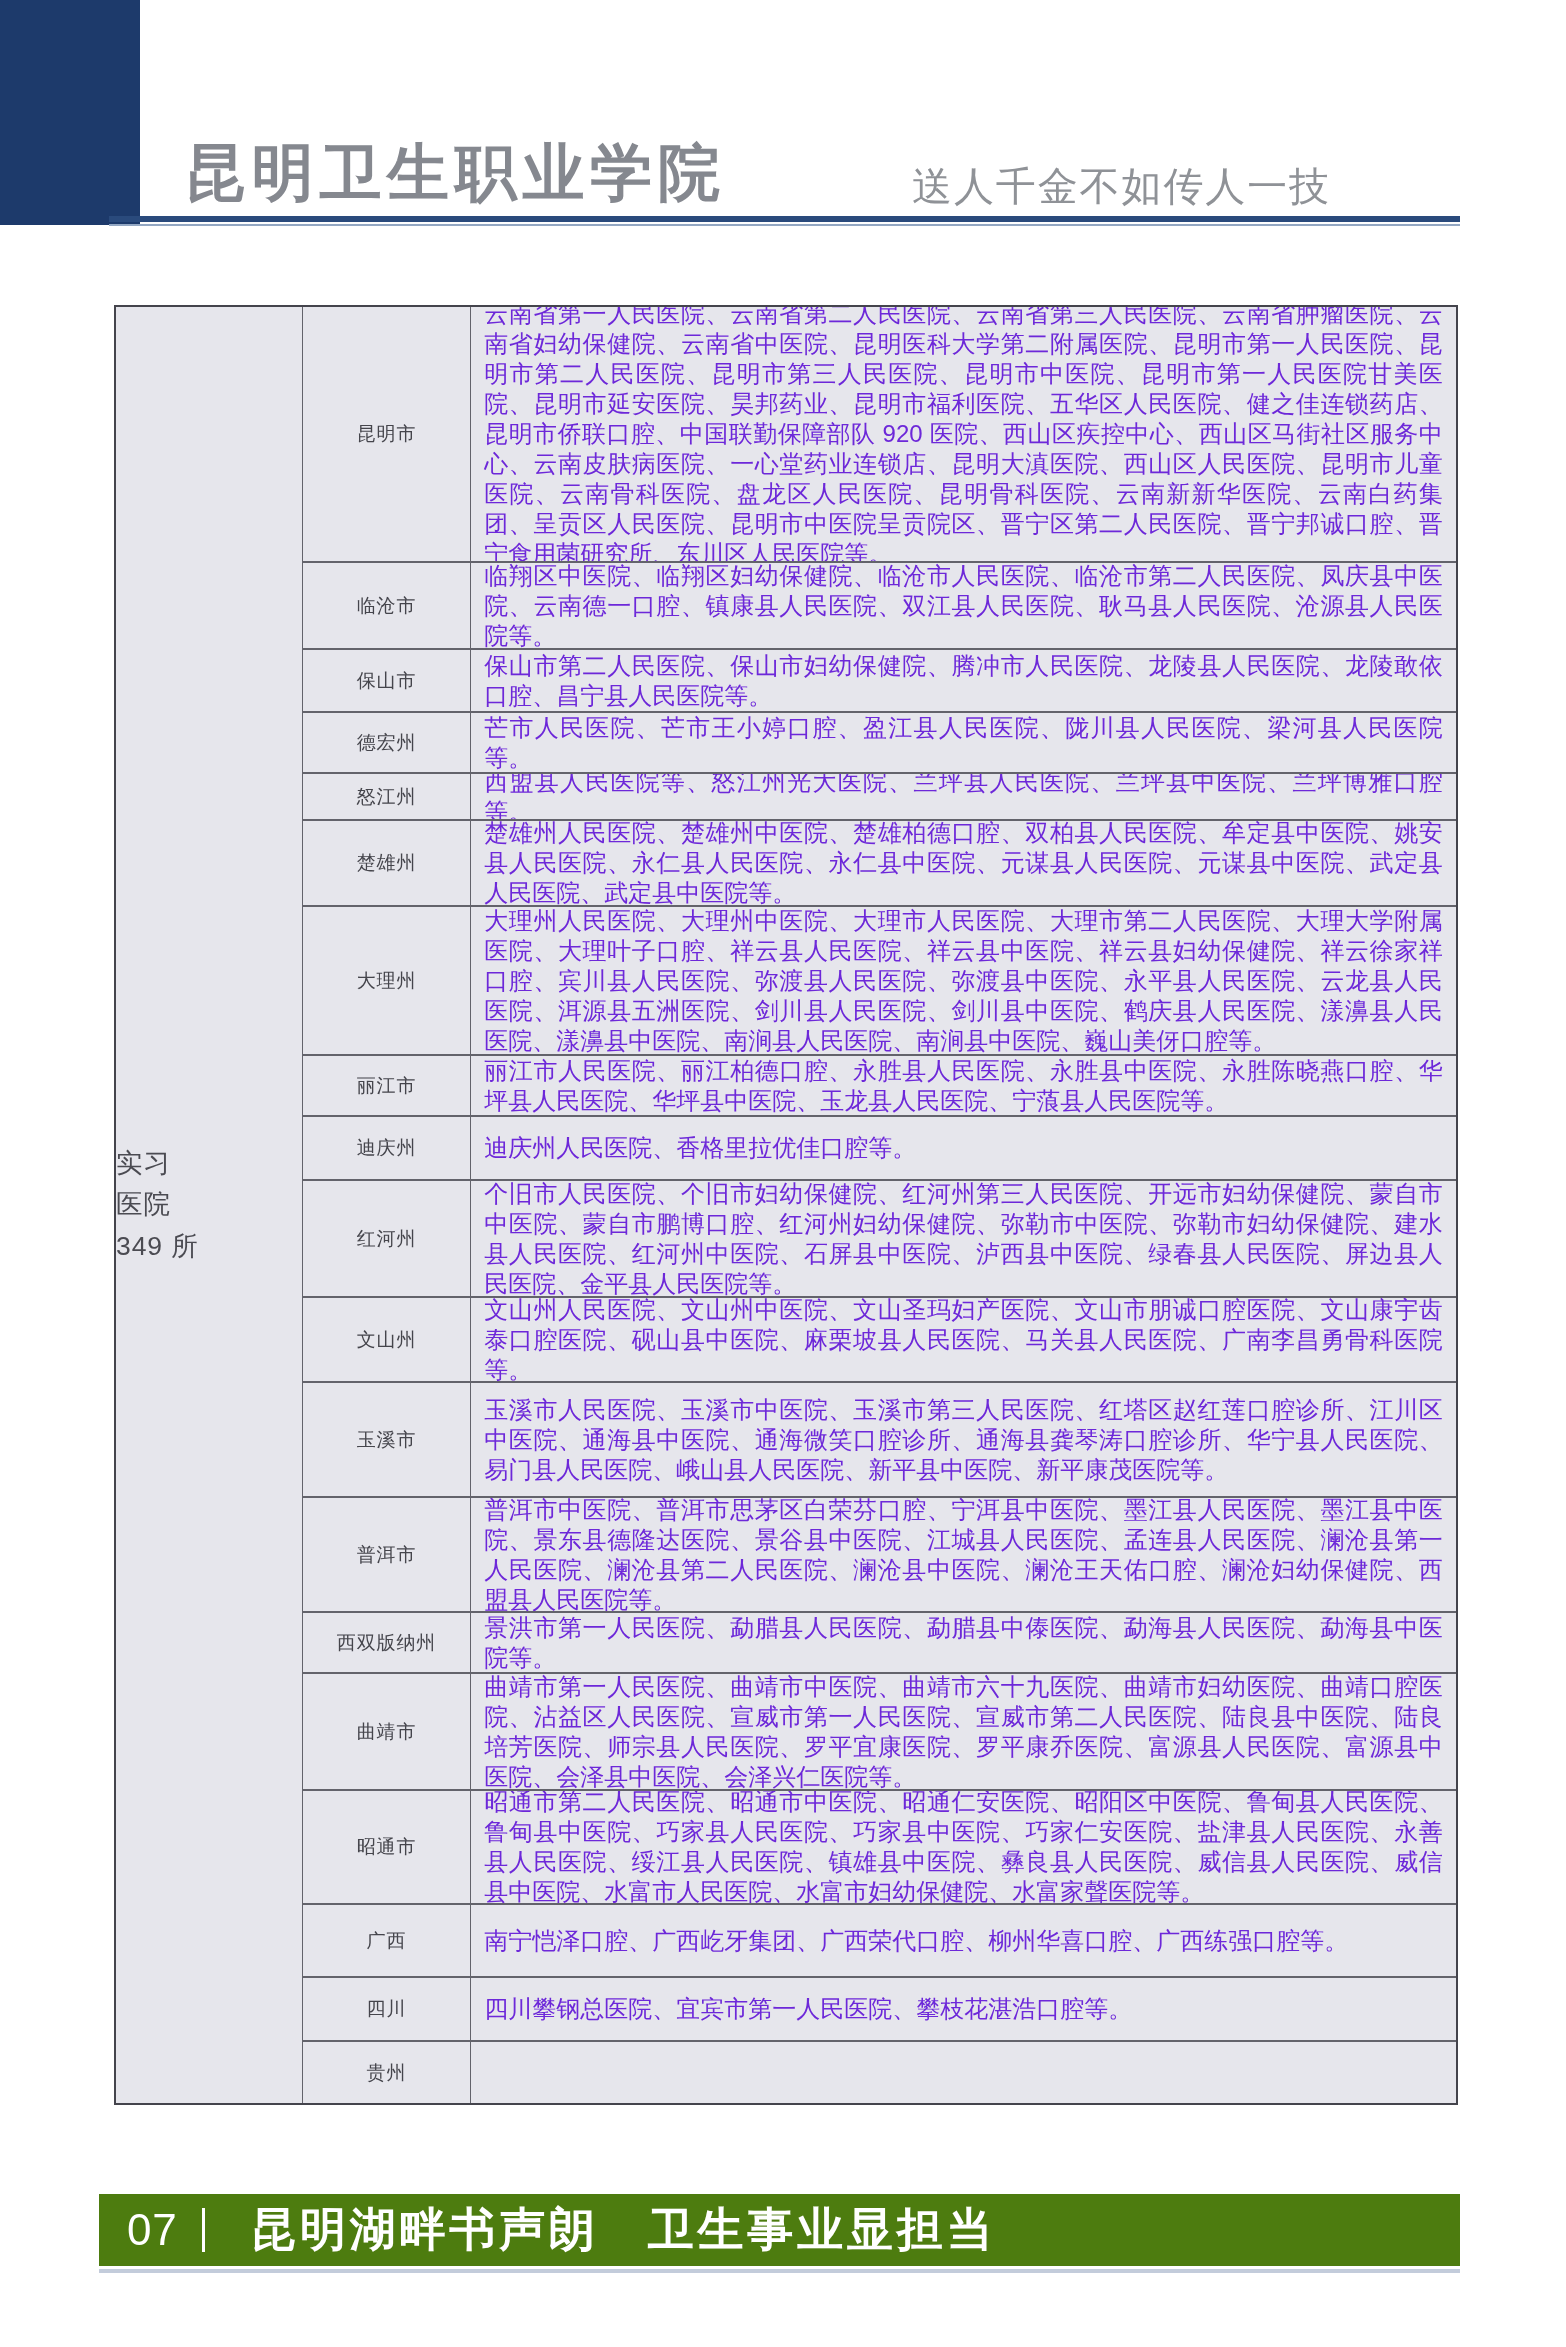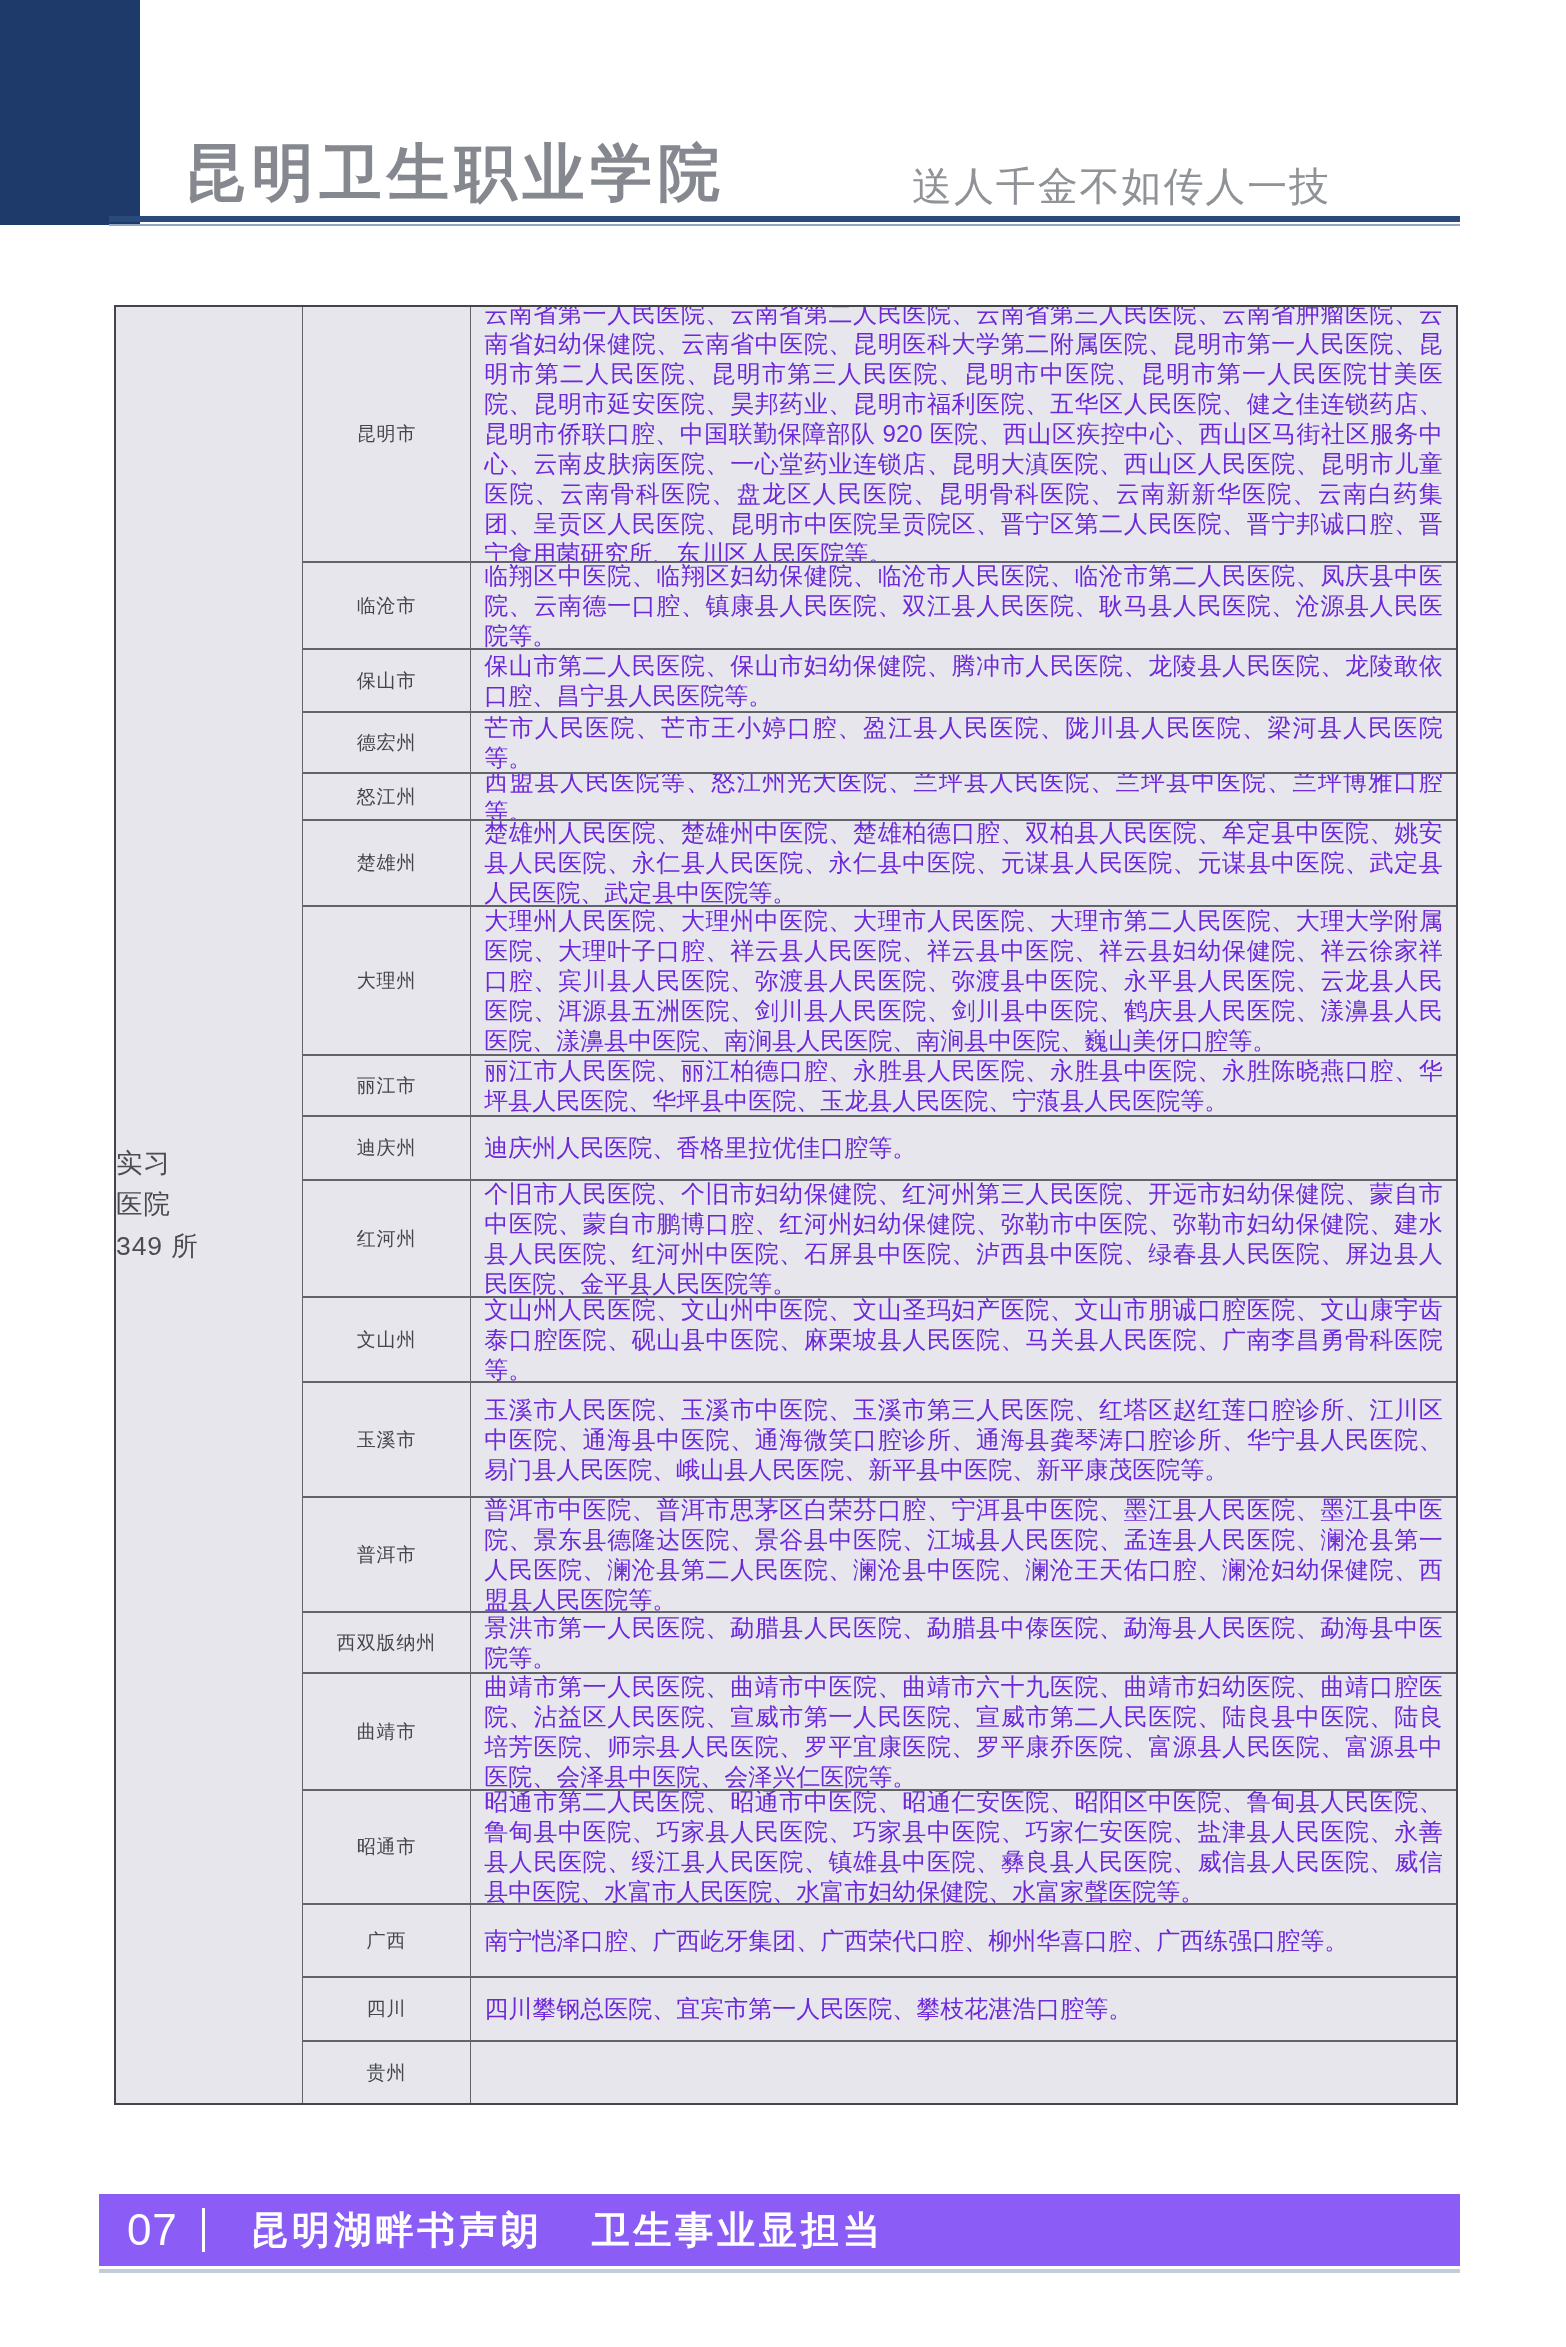--- a/index.html
+++ b/index.html
@@ -51,26 +51,26 @@
   }
   .hosp-cell span {
     display:block; width:100%;
     font-size:24px; line-height:30px; color:#6d28d9;
     text-align:justify;
   }
 
   
   .footer-bar {
     position:absolute; left:99px; top:2194px; width:1361px; height:72px;
-    background:#8b5cf6; color:#ffffff;
+    background:#4d7c0f; color:#ffffff;
     display:flex; align-items:center;
   }
   .footer-pagenum { font-size:44px; margin-left:28px; letter-spacing:0.9px; }
   .footer-pipe { width:2.8px; height:44px; background:#ffffff; margin:0 0 0 24.6px; }
-  .footer-motto { font-size:38px; font-weight:bold; letter-spacing:3.8px; margin-left:45px; }
+  .footer-motto { font-size:46px; font-weight:bold; letter-spacing:3.8px; margin-left:45px; }
   .footer-motto .gap { display:inline-block; width:49px; }
   .footer-underline { position:absolute; left:99px; top:2269px; width:1361px; height:3.8px; background:#c3ccdb; }
 </style>
 </head>
 <body>
 
 <div class="corner-block"></div>
 
 <div class="header-title">昆明卫生职业学院</div>
 <div class="header-slogan">送人千金不如传人一技</div>

